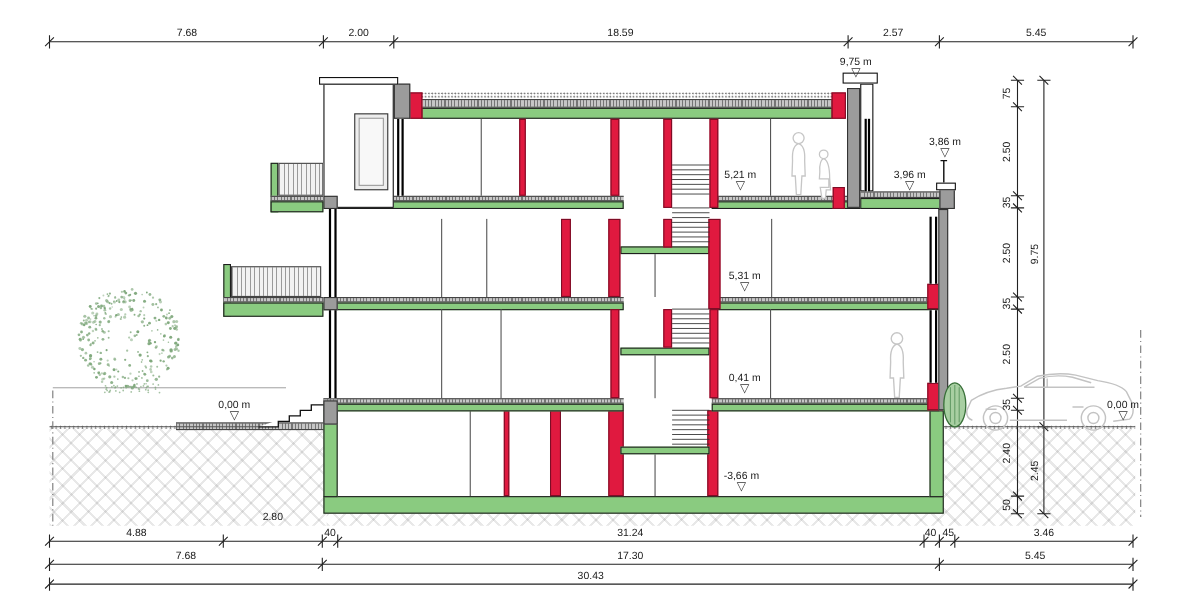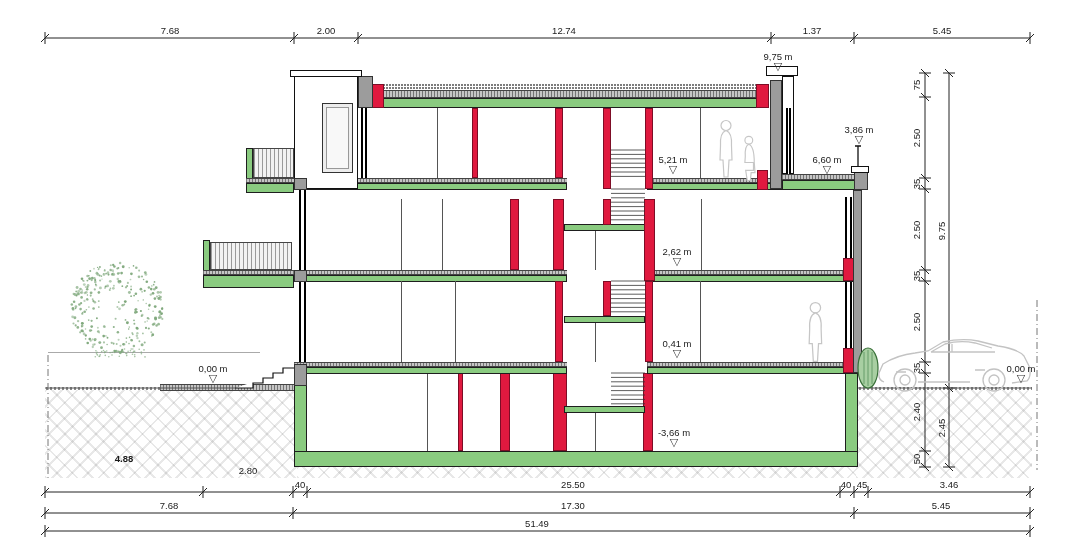--- a/index.html
+++ b/index.html
@@ -584,37 +584,37 @@
         <circle cx="126.7" cy="353.8" r="0.8" opacity="0.7"></circle>
         <circle cx="99.1" cy="356.4" r="0.8" opacity="0.7"></circle>
         <circle cx="133.8" cy="351.2" r="0.8" opacity="0.7"></circle>
         <circle cx="134.8" cy="356.6" r="0.8" opacity="0.7"></circle>
         <circle cx="100.2" cy="354.8" r="0.8" opacity="0.7"></circle>
       </g>
   </svg>
 
   <span class="dimtxt" style="left:170px;top:36px;">7.68</span>
   <span class="dimtxt" style="left:326px;top:36px;">2.00</span>
-  <span class="dimtxt" style="left:564px;top:36px;">12.74</span>
-  <span class="dimtxt" style="left:812px;top:36px;">1.37</span>
+  <span class="dimtxt" style="left:564px;top:36px;">18.59</span>
+  <span class="dimtxt" style="left:812px;top:36px;">2.57</span>
   <span class="dimtxt" style="left:942px;top:36px;">5.45</span>
 
-  <span class="dimtxt" style="left:124px;top:464px;font-weight:bold;">4.88</span>
+  <span class="dimtxt" style="left:124px;top:490px;">4.88</span>
   <span class="dimtxt" style="left:248px;top:476px;">2.80</span>
   <span class="dimtxt" style="left:300px;top:490px;">40</span>
-  <span class="dimtxt" style="left:573px;top:490px;">25.50</span>
+  <span class="dimtxt" style="left:573px;top:490px;">31.24</span>
   <span class="dimtxt" style="left:846px;top:490px;">40</span>
   <span class="dimtxt" style="left:862px;top:490px;">45</span>
   <span class="dimtxt" style="left:949px;top:490px;">3.46</span>
 
   <span class="dimtxt" style="left:169px;top:511px;">7.68</span>
   <span class="dimtxt" style="left:573px;top:511px;">17.30</span>
   <span class="dimtxt" style="left:941px;top:511px;">5.45</span>
 
-  <span class="dimtxt" style="left:537px;top:529px;">51.49</span>
+  <span class="dimtxt" style="left:537px;top:529px;">30.43</span>
 
   <span class="dimtxtV" style="left:916px;top:85px;">75</span>
   <span class="dimtxtV" style="left:916px;top:138px;">2.50</span>
   <span class="dimtxtV" style="left:916px;top:184px;">35</span>
   <span class="dimtxtV" style="left:916px;top:230px;">2.50</span>
   <span class="dimtxtV" style="left:916px;top:276px;">35</span>
   <span class="dimtxtV" style="left:916px;top:322px;">2.50</span>
   <span class="dimtxtV" style="left:916px;top:368px;">35</span>
   <span class="dimtxtV" style="left:916px;top:412px;">2.40</span>
   <span class="dimtxtV" style="left:916px;top:459px;">50</span>
@@ -622,23 +622,23 @@
   <span class="dimtxtV" style="left:941px;top:231px;">9.75</span>
   <span class="dimtxtV" style="left:941px;top:428px;">2.45</span>
 
   <div class="lvl" style="left:751px;top:52px;">
     <span>9,75 m</span><span class="tri">▽</span></div>
   <div class="lvl" style="left:832px;top:125px;">
     <span>3,86 m</span><span class="tri">▽</span></div>
   <div class="lvl" style="left:646px;top:155px;">
     <span>5,21 m</span><span class="tri">▽</span></div>
   <div class="lvl" style="left:800px;top:155px;">
-    <span>6,60 m</span><span class="tri">▽</span></div>
+    <span>3,96 m</span><span class="tri">▽</span></div>
   <div class="lvl" style="left:650px;top:247px;">
-    <span>2,62 m</span><span class="tri">▽</span></div>
+    <span>5,31 m</span><span class="tri">▽</span></div>
   <div class="lvl" style="left:650px;top:339px;">
     <span>0,41 m</span><span class="tri">▽</span></div>
   <div class="lvl" style="left:186px;top:364px;">
     <span>0,00 m</span><span class="tri">▽</span></div>
   <div class="lvl" style="left:994px;top:364px;">
     <span>0,00 m</span><span class="tri">▽</span></div>
   <div class="lvl" style="left:647px;top:428px;">
     <span>-3,66 m</span><span class="tri">▽</span></div>
 
 </div>

